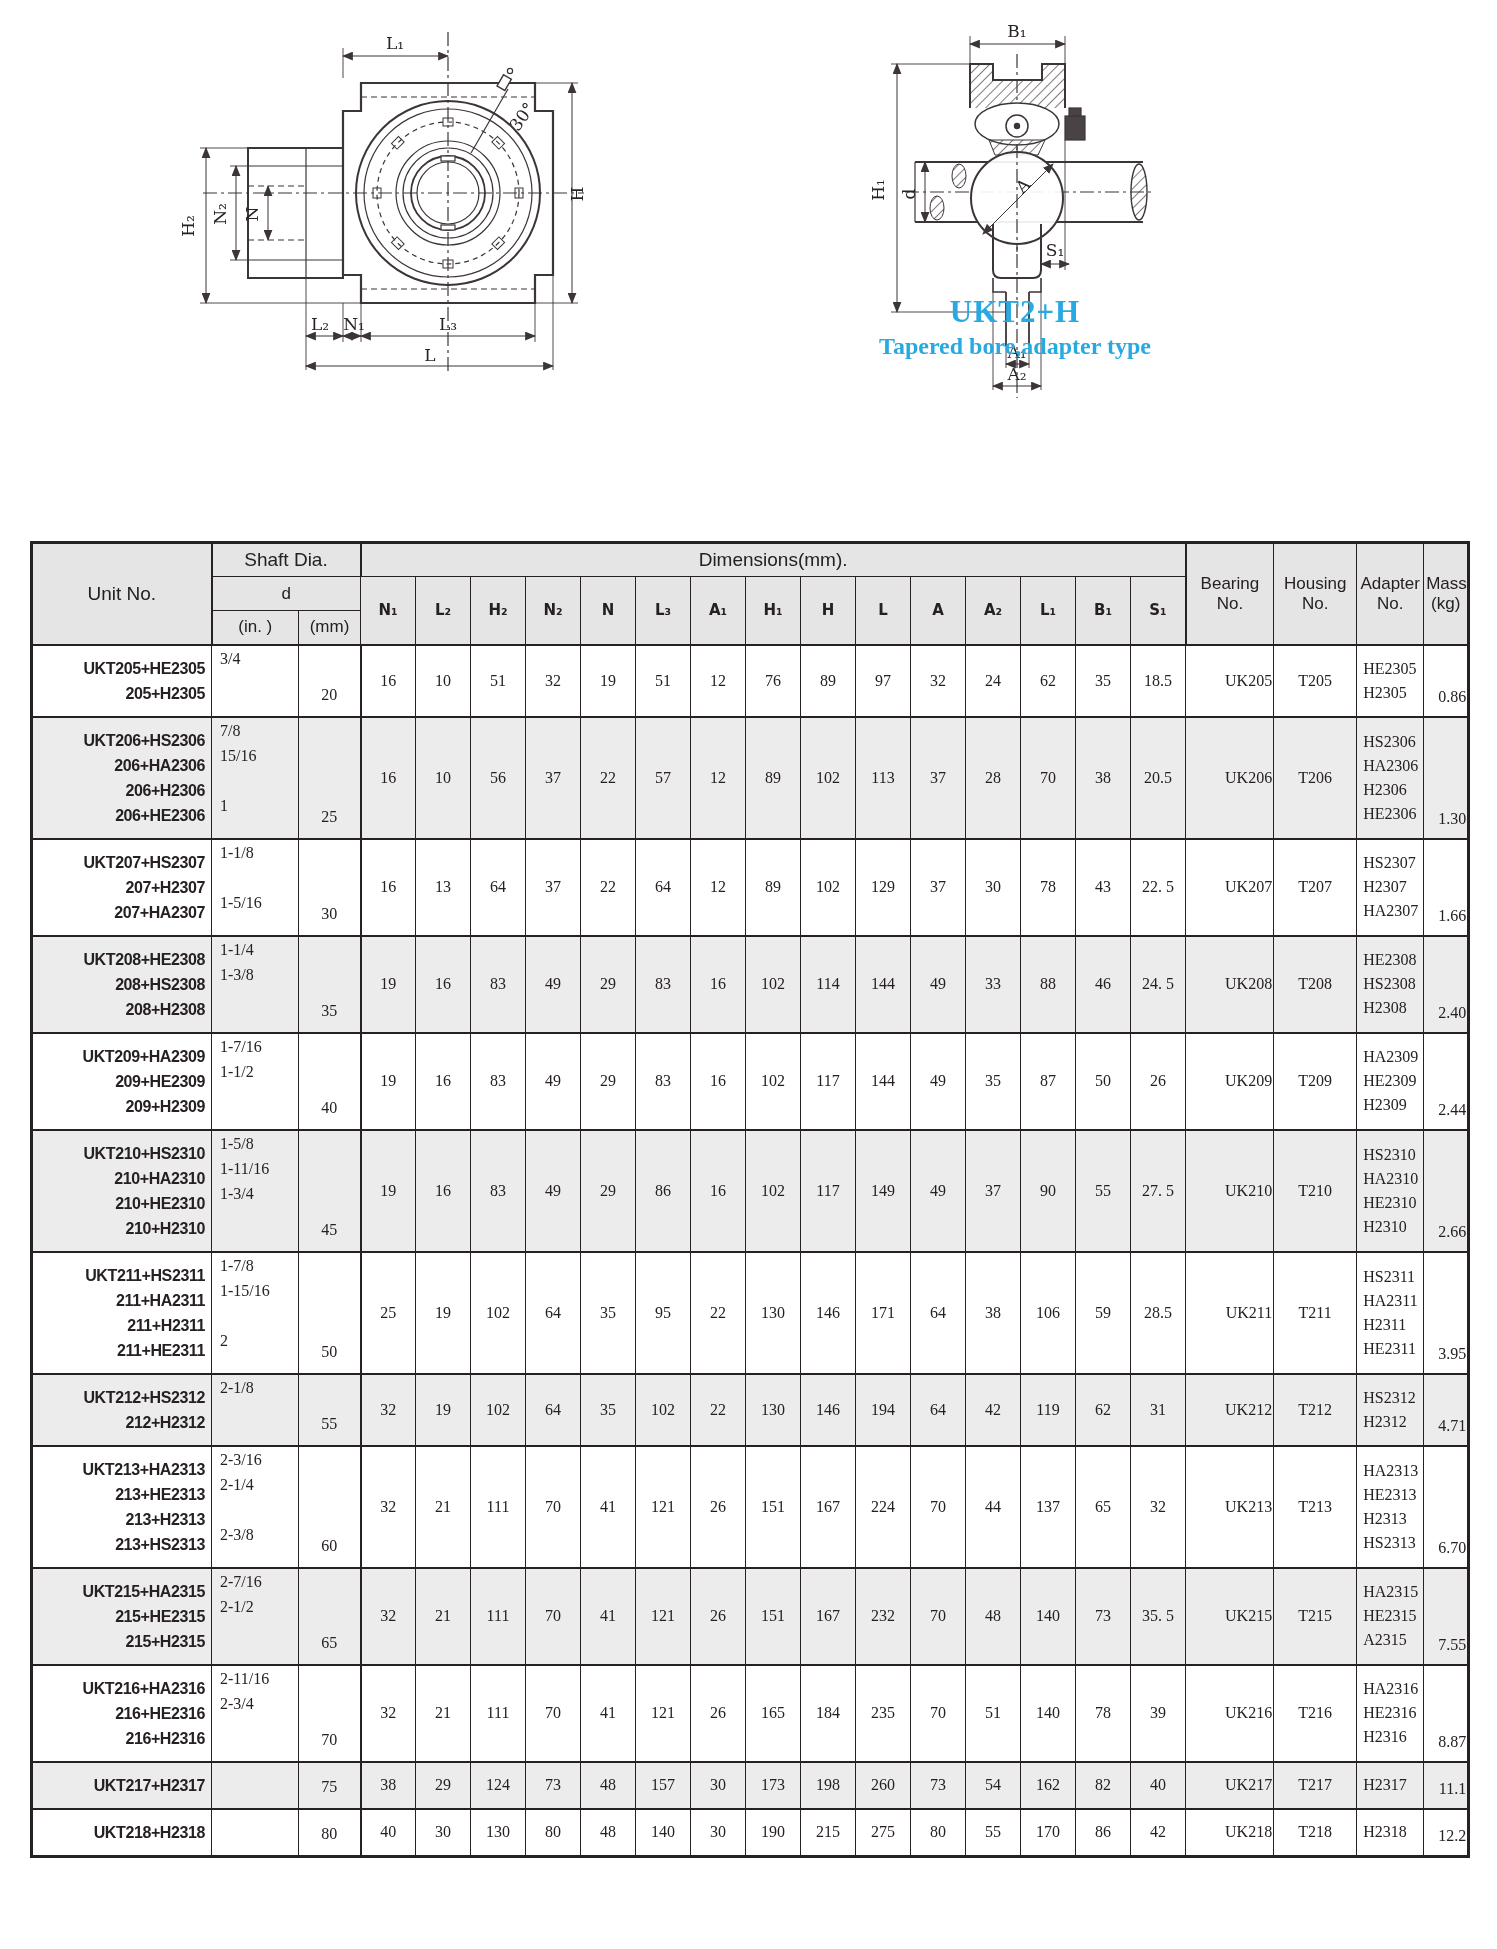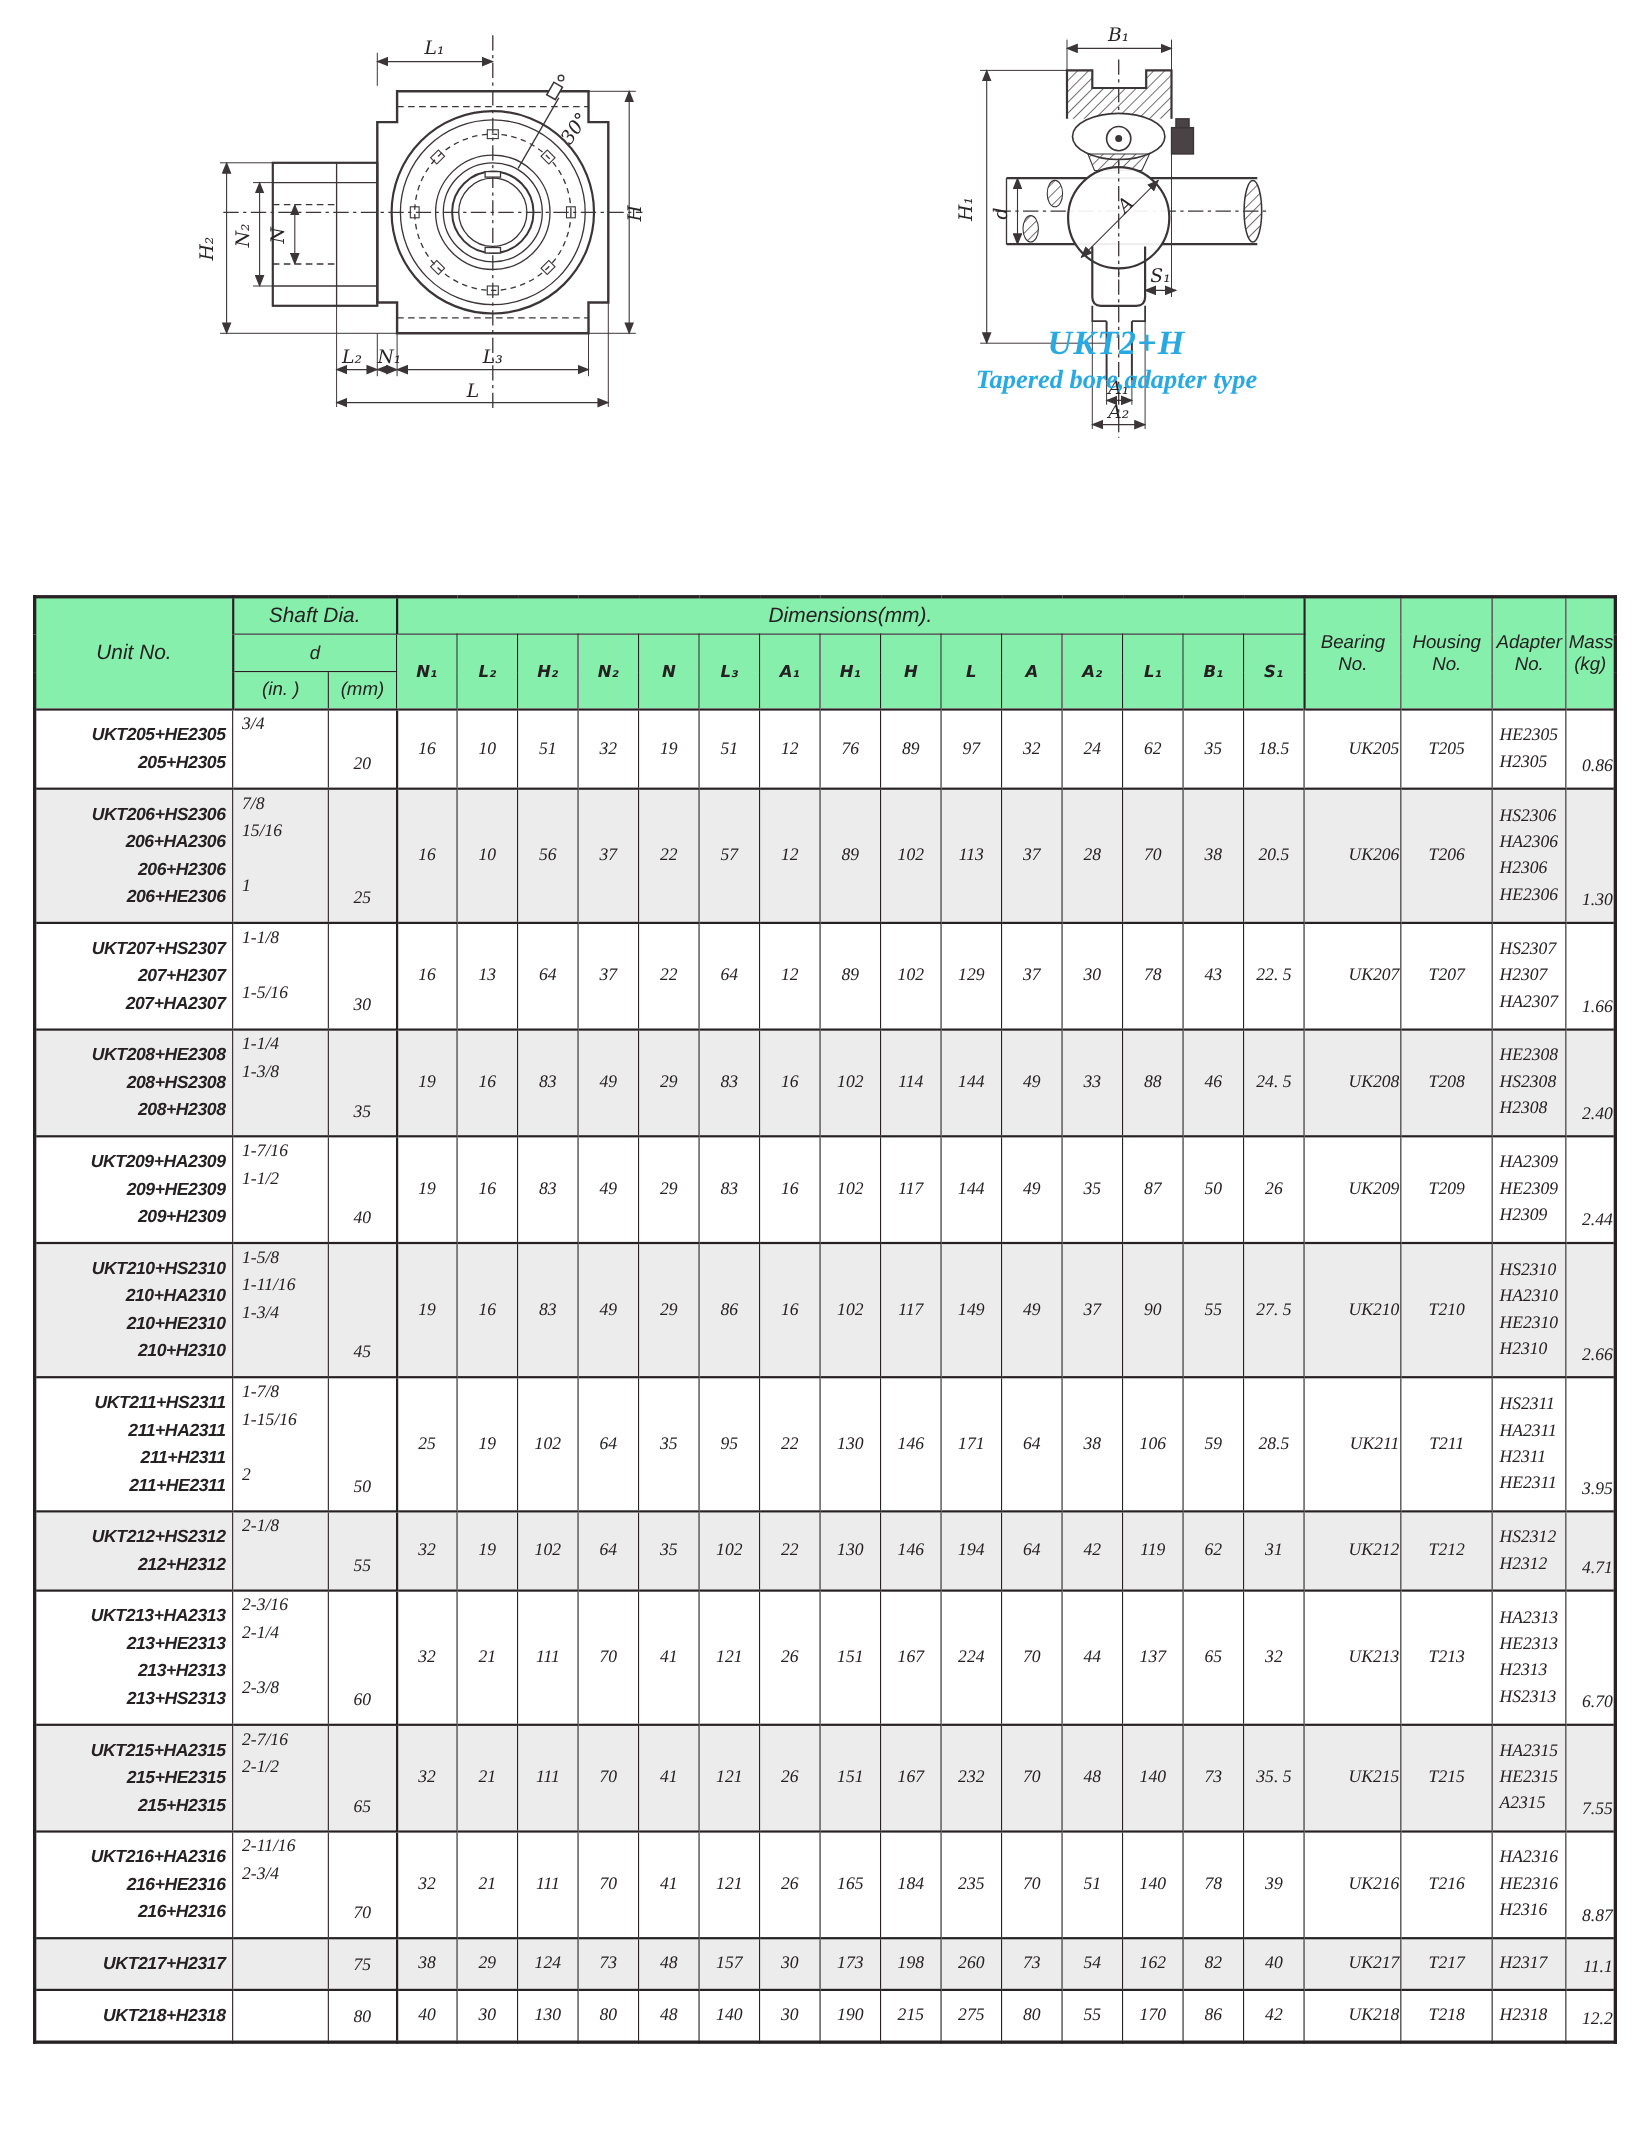--- a/index.html
+++ b/index.html
@@ -1,28 +1,28 @@
 <!DOCTYPE html>
 <html><head>
 <meta charset="utf-8">
 <style>
   html,body{margin:0;padding:0;background:#ffffff;}
   .page{position:relative;width:1497px;height:1949px;background:#ffffff;overflow:hidden;
-        font-family:"Liberation Serif",serif;color:#262022;font-style:italic;}
+        font-family:"Liberation Serif",serif;color:#262022;}
   .drw{position:absolute;}
   .drw text{font-family:"DejaVu Serif",serif;font-size:17px;fill:#2a2326;stroke:none;}
   .title-blk{position:absolute;left:855px;top:278px;width:320px;text-align:center;
              color:#29a9e1;font-family:"Liberation Serif",serif;font-weight:700;}
   .title-blk .model{font-size:31px;letter-spacing:1px;margin-top:16px;}
   .title-blk .subtitle{font-size:24px;margin-top:3px;white-space:nowrap;}
 
   table.spec{position:absolute;left:30px;top:541px;width:1437px;border-collapse:collapse;
              table-layout:fixed;border:3.5px solid #272124;}
   .spec th,.spec td{border:1.3px solid #272124;overflow:hidden;}
-  .spec thead th{background:#86efac;font-family:"Liberation Sans",sans-serif;font-weight:400;
+  .spec thead th{background:#e5e5e5;font-family:"Liberation Sans",sans-serif;font-weight:400;
                  font-size:17px;text-align:center;vertical-align:middle;padding:2px;}
   .spec thead .h-big{font-size:19px;}
   .spec thead .h-dim{font-family:"DejaVu Sans",sans-serif;font-weight:700;font-size:15px;}
   .spec thead tr{height:34px;}
   .spec thead th.h-right{border-left-width:1.6px;}
   .spec thead th.h-brg{border-left-width:2.5px;}
   .spec thead th.h-dims{border-left-width:2.2px;}
   .spec thead th.h-shaft{border-left-width:2.2px;}
   .spec thead{border-bottom:2.6px solid #272124;}
 

